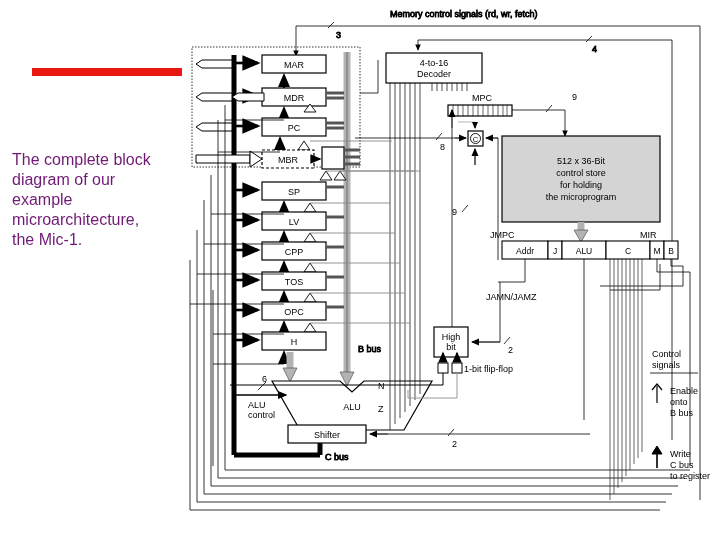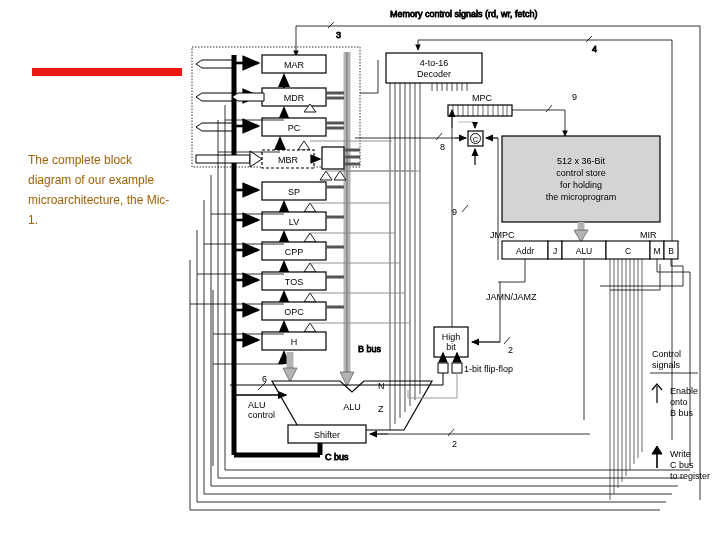--- a/index.html
+++ b/index.html
@@ -1,20 +1,20 @@
 <!DOCTYPE html>
 <html><head>
 <meta charset="utf-8">
 <style>
   html,body{margin:0;padding:0;background:#ffffff;}
   body{width:720px;height:540px;overflow:hidden;font-family:"Liberation Sans",sans-serif;}
   #stage{position:relative;width:720px;height:540px;background:#fff;}
   #redbar{position:absolute;left:32px;top:68px;width:150px;height:8px;background:#e8170f;}
-  #caption{position:absolute;left:28px;top:150px;width:150px;
-           font-size:12px;line-height:20px;color:#a16207;white-space:pre-wrap;}
+  #caption{position:absolute;left:12px;top:150px;width:150px;
+           font-size:16px;line-height:20px;color:#701a75;white-space:pre-wrap;}
   svg{position:absolute;left:0;top:0;}
   text{font-family:"Liberation Sans",sans-serif;fill:#000;}
 </style>
 </head>
 <body>
 
 <div id="stage">
 
   <div id="redbar"></div>
 

